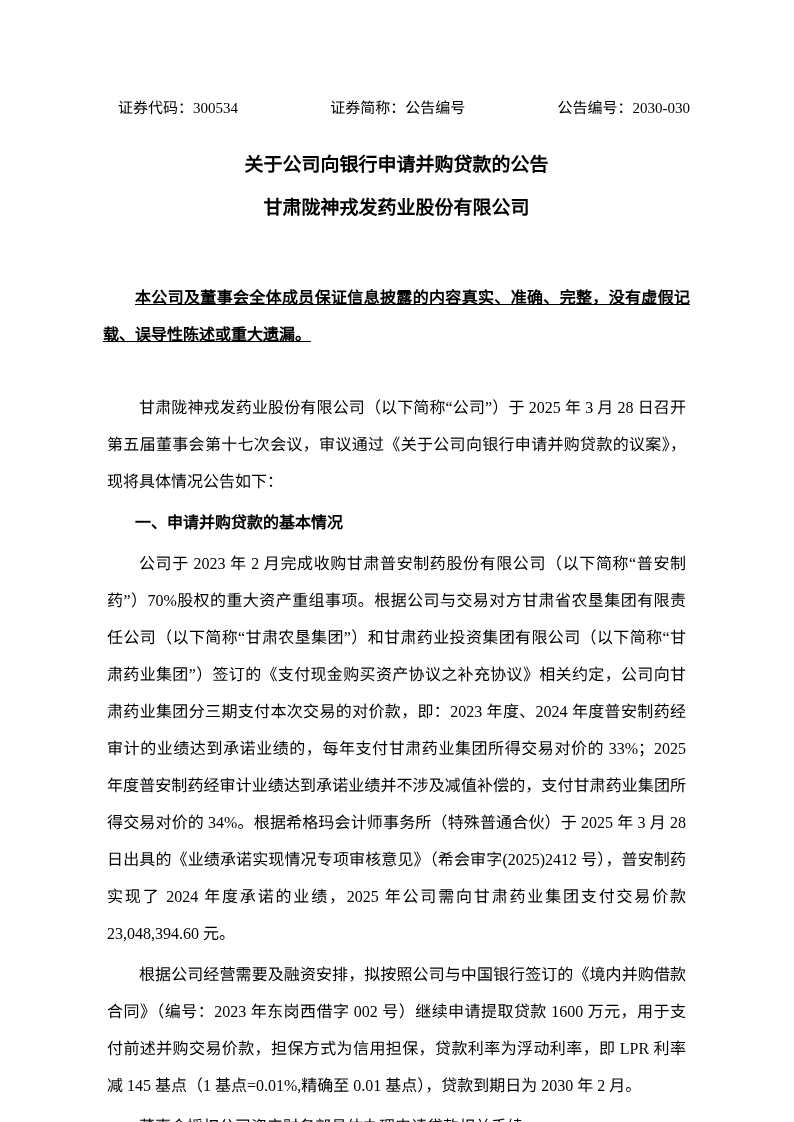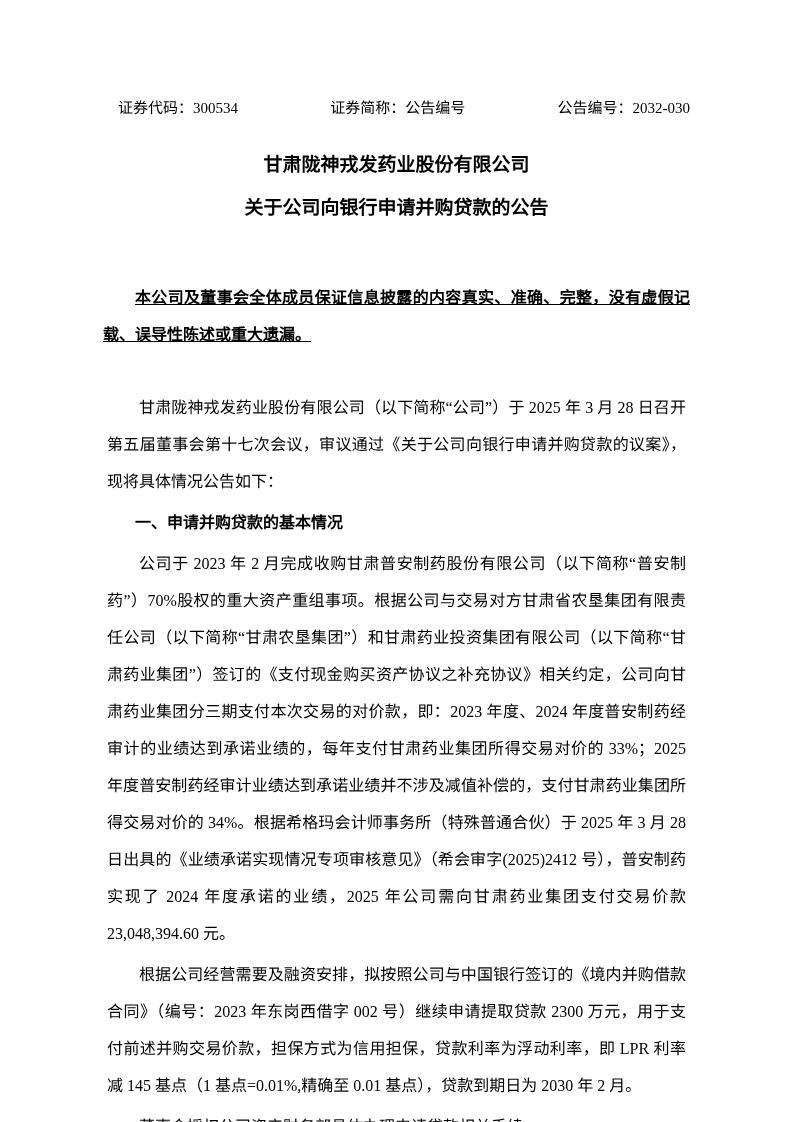--- a/index.html
+++ b/index.html
@@ -67,31 +67,31 @@
   }
 </style>
 </head>
 <body>
 
 <div class="page">
 
   <div class="doc-header">
     <span>证券代码：300534</span>
     <span>证券简称：公告编号</span>
-    <span>公告编号：2032-030</span>
+    <span>公告编号：2030-030</span>
   </div>
 
   <div class="doc-title">
+    <div>关于公司向银行申请并购贷款的公告</div>
     <div>甘肃陇神戎发药业股份有限公司</div>
-    <div>关于公司向银行申请并购贷款的公告</div>
   </div>
 
   <p class="disclaimer">本公司及董事会全体成员保证信息披露的内容真实、准确、完整，没有虚假记载、误导性陈述或重大遗漏。</p>
 
   <div class="body-text">
     <p class="para">甘肃陇神戎发药业股份有限公司（以下简称“公司”）于 2025 年 3 月 28 日召开第五届董事会第十七次会议，审议通过《关于公司向银行申请并购贷款的议案》，现将具体情况公告如下：</p>
     <p class="heading">一、申请并购贷款的基本情况</p>
     <p class="para">公司于 2023 年 2 月完成收购甘肃普安制药股份有限公司（以下简称“普安制药”）70%股权的重大资产重组事项。根据公司与交易对方甘肃省农垦集团有限责任公司（以下简称“甘肃农垦集团”）和甘肃药业投资集团有限公司（以下简称“甘肃药业集团”）签订的《支付现金购买资产协议之补充协议》相关约定，公司向甘肃药业集团分三期支付本次交易的对价款，即：2023 年度、2024 年度普安制药经审计的业绩达到承诺业绩的，每年支付甘肃药业集团所得交易对价的 33%；2025 年度普安制药经审计业绩达到承诺业绩并不涉及减值补偿的，支付甘肃药业集团所得交易对价的 34%。根据希格玛会计师事务所（特殊普通合伙）于 2025 年 3 月 28 日出具的《业绩承诺实现情况专项审核意见》（希会审字(2025)2412 号），普安制药实现了 2024 年度承诺的业绩，2025 年公司需向甘肃药业集团支付交易价款 23,048,394.60 元。</p>
-    <p class="para">根据公司经营需要及融资安排，拟按照公司与中国银行签订的《境内并购借款合同》（编号：2023 年东岗西借字 002 号）继续申请提取贷款 2300 万元，用于支付前述并购交易价款，担保方式为信用担保，贷款利率为浮动利率，即 LPR 利率减 145 基点（1 基点=0.01%,精确至 0.01 基点），贷款到期日为 2030 年 2 月。</p>
+    <p class="para">根据公司经营需要及融资安排，拟按照公司与中国银行签订的《境内并购借款合同》（编号：2023 年东岗西借字 002 号）继续申请提取贷款 1600 万元，用于支付前述并购交易价款，担保方式为信用担保，贷款利率为浮动利率，即 LPR 利率减 145 基点（1 基点=0.01%,精确至 0.01 基点），贷款到期日为 2030 年 2 月。</p>
     <p class="para">董事会授权公司资产财务部具体办理申请贷款相关手续。</p>
   </div>
 
 </div>
 
 </body></html>

